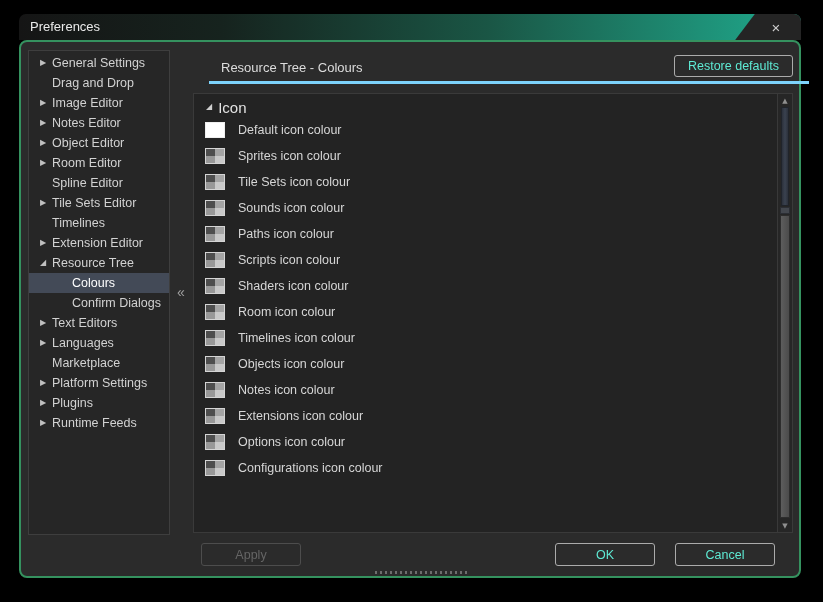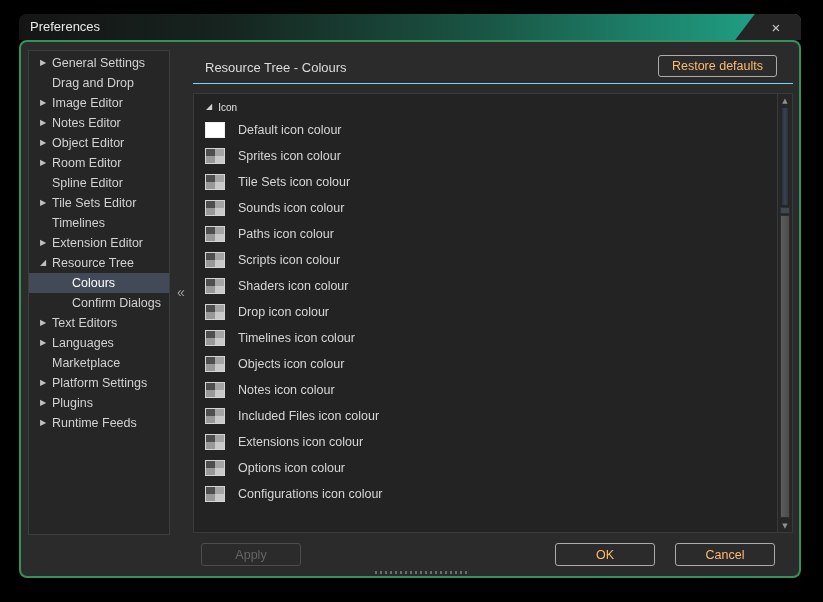--- a/index.html
+++ b/index.html
@@ -40,42 +40,42 @@
   }
   .side-item.indent1{padding-left:28px;}
   .side-item.selected{background:#434a57;color:#ffffff;}
   .collapse-handle{
     position:absolute;left:150px;top:240px;width:20px;height:20px;
     display:flex;align-items:center;justify-content:center;
     color:#9f9f9f;font-size:14px;cursor:pointer;
   }
   
   .main-header{
-    position:absolute;left:172px;top:11px;width:600px;height:31px;box-sizing:border-box;
-    border-bottom:1px solid #7dd3fc;
+    position:absolute;left:188px;top:11px;width:600px;height:31px;box-sizing:border-box;
+    border-bottom:3px solid #7dd3fc;
   }
   .main-header-title{position:absolute;left:12px;top:7px;font-size:13px;color:#dcdcdc;}
   .btn{
     box-sizing:border-box;border-radius:3px;background:transparent;
-    border:1px solid #ababab;color:#fdba74;font-size:12.5px;
+    border:1px solid #ababab;color:#5eead4;font-size:12.5px;
     font-family:"Liberation Sans",sans-serif;cursor:pointer;
   }
   .restore-btn{position:absolute;right:16px;top:2px;height:22px;padding:0 13px;}
   
   .list-panel{
     position:absolute;left:172px;top:51px;width:600px;height:440px;box-sizing:border-box;
     background:#232323;border:1px solid #3a3a3a;overflow:hidden;
   }
   .group-row{
     height:20px;margin-top:3px;display:flex;align-items:center;padding-left:12px;cursor:pointer;
   }
   .group-row .tree-icon{
     font-family:"DejaVu Sans",sans-serif;font-size:8px;color:#cfcfcf;margin-right:6px;line-height:1;
   }
-  .group-label{font-size:10px;color:#e2e2e2;}
+  .group-label{font-size:15px;color:#e2e2e2;}
   .colour-row{height:26px;display:flex;align-items:center;text-align:center;}
   .swatch{
     width:20px;height:16px;box-sizing:border-box;margin-left:11px;flex:none;cursor:pointer;
     border:1px solid #d4d4d4;
   }
   .swatch.solid{background:#ffffff;border-color:#efefef;}
   .swatch.checker{
     background-image:
       linear-gradient(to right,#4e4e4e 50%,#a4a4a4 50%),
       linear-gradient(to right,#989898 50%,#c9c9c9 50%);
@@ -244,37 +244,33 @@
         <div class="colour-row">
           <span class="swatch checker"></span>
           <span class="row-label">Scripts icon colour</span>
         </div>
         <div class="colour-row">
           <span class="swatch checker"></span>
           <span class="row-label">Shaders icon colour</span>
         </div>
         <div class="colour-row">
           <span class="swatch checker"></span>
-          <span class="row-label">Drop icon colour</span>
+          <span class="row-label">Room icon colour</span>
         </div>
         <div class="colour-row">
           <span class="swatch checker"></span>
           <span class="row-label">Timelines icon colour</span>
         </div>
         <div class="colour-row">
           <span class="swatch checker"></span>
           <span class="row-label">Objects icon colour</span>
         </div>
         <div class="colour-row">
           <span class="swatch checker"></span>
           <span class="row-label">Notes icon colour</span>
-        </div>
-        <div class="colour-row">
-          <span class="swatch checker"></span>
-          <span class="row-label">Included Files icon colour</span>
         </div>
         <div class="colour-row">
           <span class="swatch checker"></span>
           <span class="row-label">Extensions icon colour</span>
         </div>
         <div class="colour-row">
           <span class="swatch checker"></span>
           <span class="row-label">Options icon colour</span>
         </div>
         <div class="colour-row">

